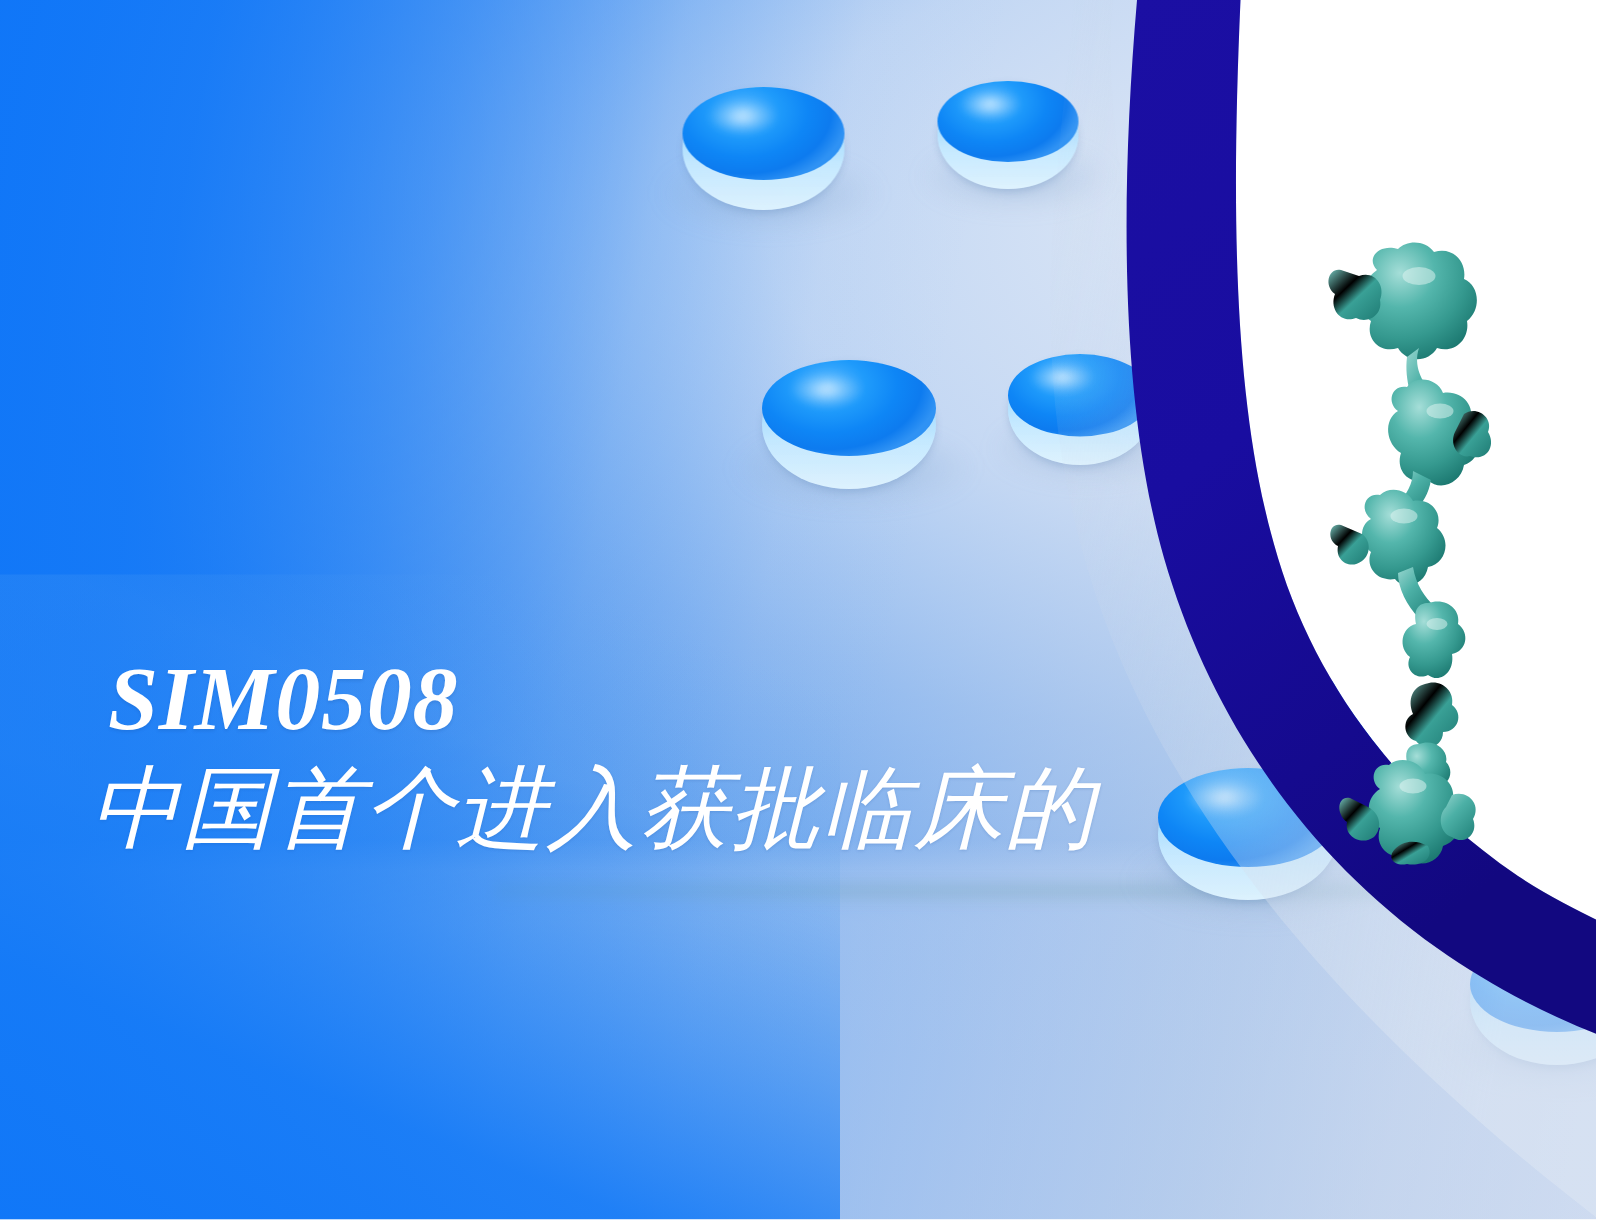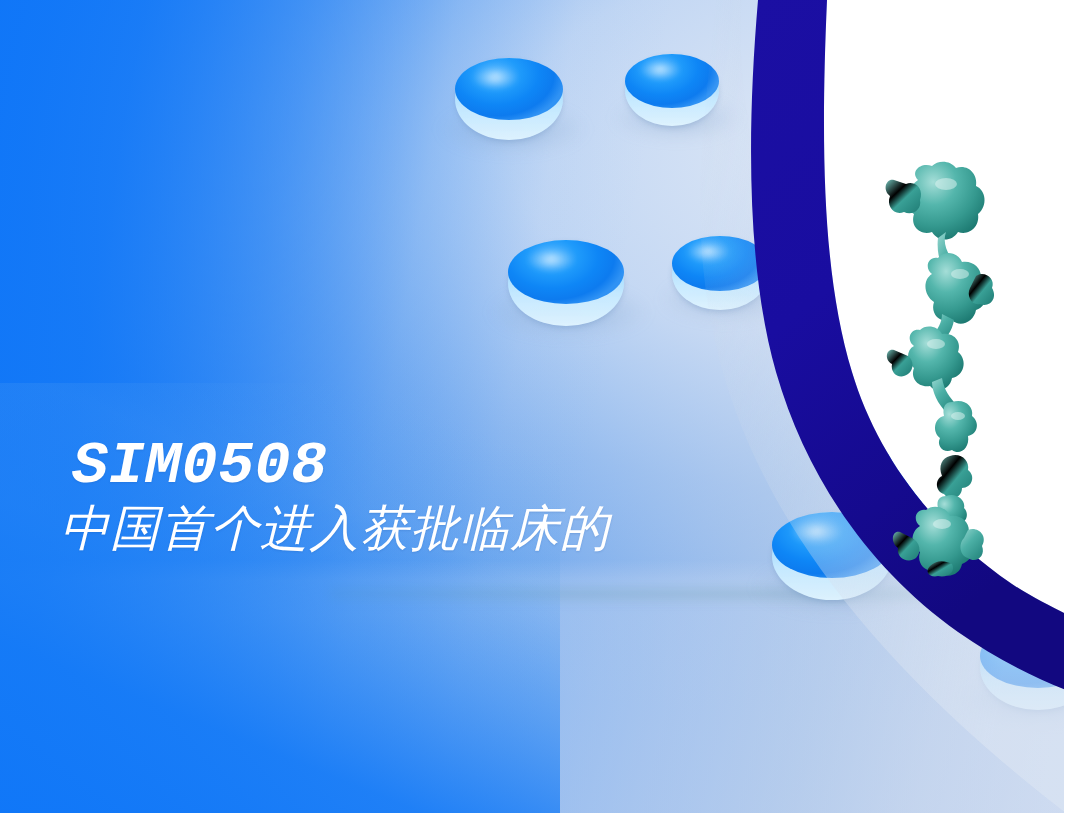--- a/index.html
+++ b/index.html
@@ -6,21 +6,21 @@
   html, body {
     margin: 0;
     padding: 0;
     background: #ffffff;
   }
   #poster {
     position: relative;
     width: 1064px;
     height: 813px;
     overflow: hidden;
-    font-family: Liberation Mono, monospace;
+    font-family: Liberation Serif, serif;
     background: #ffffff;
   }
 
   
   .bg-base {
     position: absolute;
     inset: 0;
     background:
       linear-gradient(103deg,
         #1277f7 0%,
@@ -175,21 +175,21 @@
   }
   .t-code {
     font-size: 60px;
     font-weight: 700;
     font-style: italic;
     letter-spacing: 0.5px;
     line-height: 1.02;
     margin: 0 0 6px 12px;
   }
   .t-sub {
-    font-size: 49px;
+    font-size: 60px;
     font-style: italic;
     font-weight: 400;
     line-height: 1.22;
     letter-spacing: 1px;
     margin: 0 0 0 0;
   }
   .t-sub .ln { display: block; white-space: nowrap; }
 </style>
 </head>
 <body>

